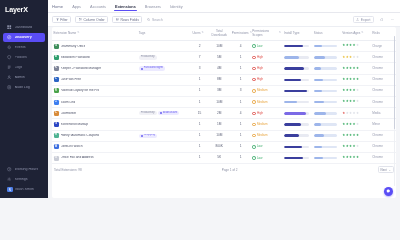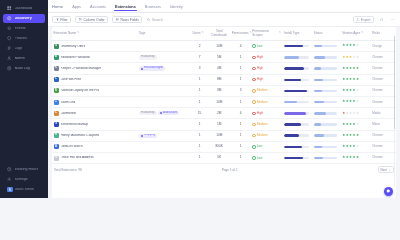--- a/index.html
+++ b/index.html
@@ -277,20 +277,23 @@
     position:absolute; top:0; left:0; right:0; height:62%;
     background:#ccd0dc; border-radius:1px; display:block;
   }
 </style>
 </head>
 <body>
 
 <div class="app">
 
   <aside class="sidebar">
+    <div class="logo-wrap">
+      <span class="logo-text"><span>Layer</span><span class="logo-x">X</span></span>
+    </div>
 
     <nav class="nav-top">
       <div class="nav-item">
         <span class="nav-ico">
             <svg viewBox="0 0 16 16" fill="currentColor">
               <rect x="1" y="1" width="6" height="6" rx="1"></rect>
               <rect x="9" y="1" width="6" height="6" rx="1"></rect>
               <rect x="1" y="9" width="6" height="6" rx="1"></rect>
               <rect x="9" y="9" width="6" height="6" rx="1"></rect>
             </svg>

